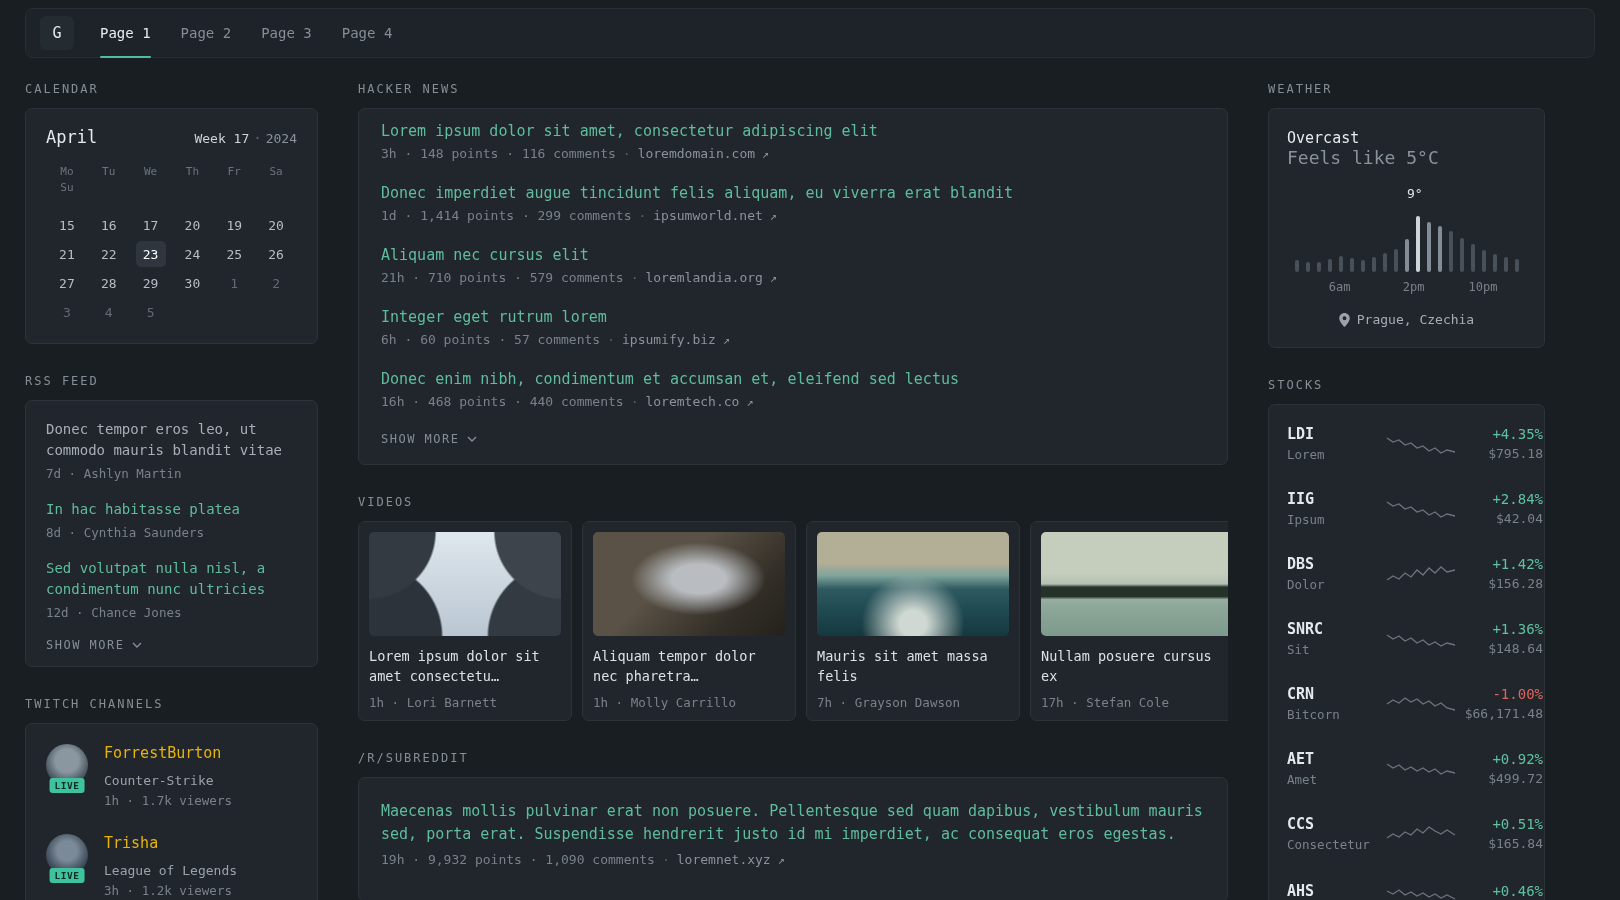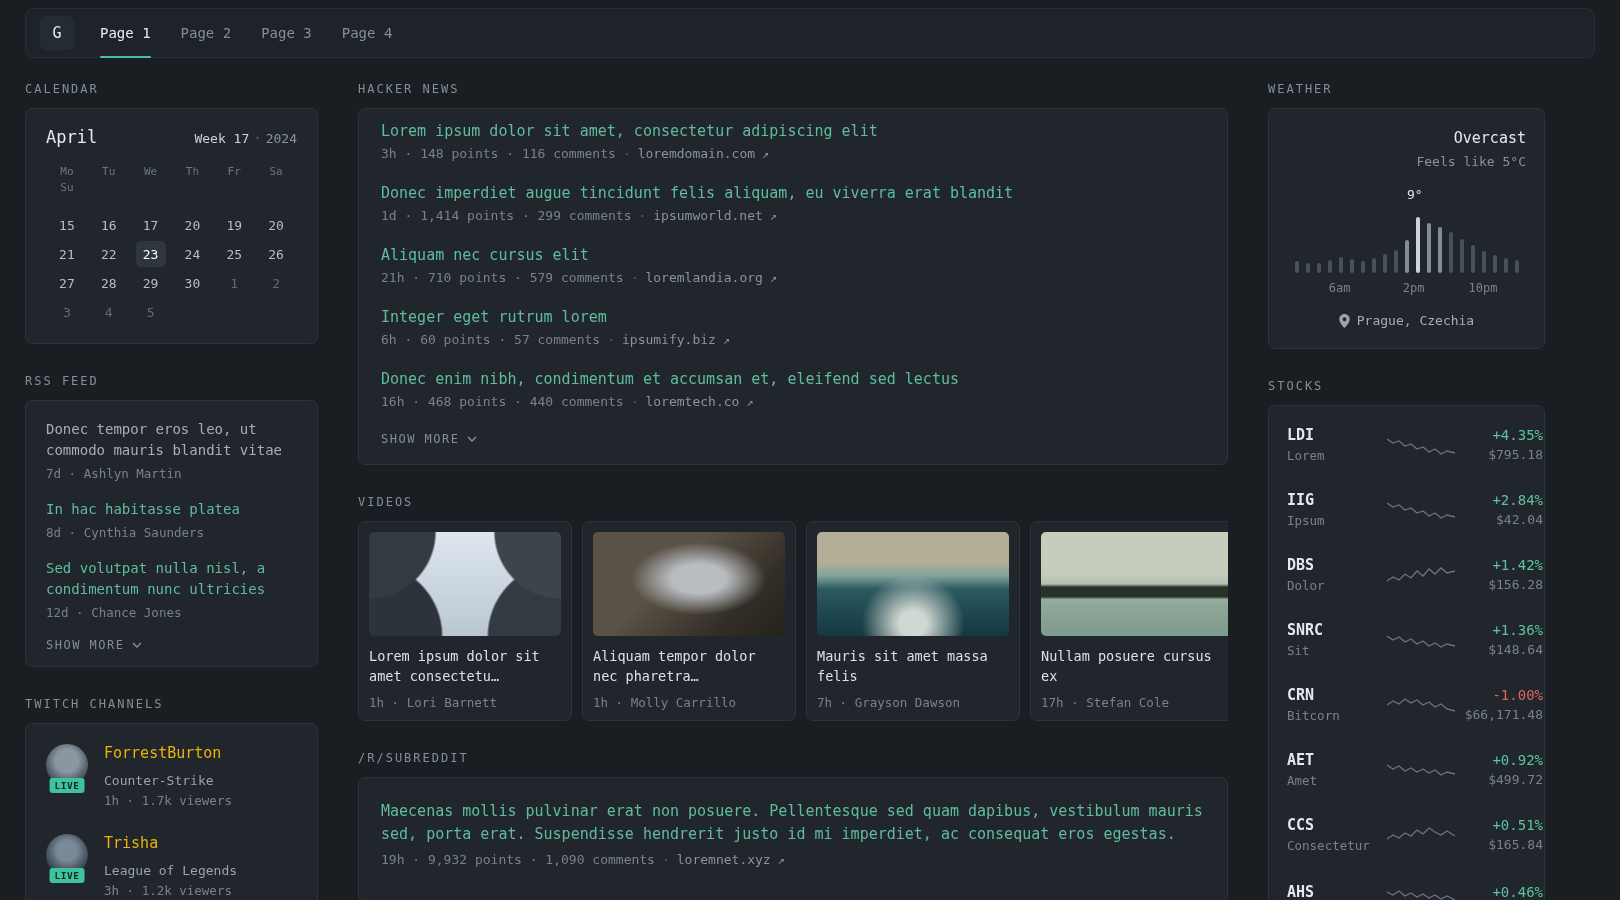--- a/index.html
+++ b/index.html
@@ -81,23 +81,23 @@
   .thumb-3{background:
     radial-gradient(ellipse at 50% 88%,#cfd8d2 0 10%,rgba(207,216,210,0) 38%),
     linear-gradient(180deg,#b3ae96 0 30%,#7fa49c 42%,#2d5a60 55%,#1d464e 80%,#16383f)}
   .thumb-4{background:
     linear-gradient(180deg,rgba(0,0,0,0) 0 50%,#243229 53% 62%,rgba(0,0,0,0) 65%),
     linear-gradient(180deg,#c5cdbd 0 40%,#a9bcae 55%,#8fa89a 70%,#7d9a8c)}
   .thumb-5{background:linear-gradient(135deg,#54433c 0 25%,#352c2e 55%,#1d1a20)}
   .vid-title{font-size:13.5px;line-height:20px;height:40px;overflow:hidden;color:#dde1e5}
   .vid-meta{font-size:12.5px;color:#79818a;margin-top:9px}
   
-  .wx{padding:20px 18px;text-align:right}
+  .wx{padding:20px 18px;text-align:left}
   .w-cond{font-size:15px;color:#e6eaee}
-  .w-feels{font-size:13px;color:#8a929b;margin-top:7px}
+  .w-feels{font-size:18px;color:#8a929b;}
   .w-chart{position:relative;height:84px;margin-top:20px}
   .w-bars{position:absolute;left:0;right:0;bottom:0;display:flex;align-items:flex-end;justify-content:center;gap:7px;height:62px}
   .wbar{width:4px;border-radius:2px;background:#48515a}
   .wbar.bright{background:#cdd4da}
   .wbar.mid{background:#828d97}
   .w-temp{position:absolute;top:-2px;left:53.5%;transform:translateX(-50%);font-size:13px;color:#dfe4e9}
   .w-times{position:relative;height:16px;margin-top:8px;font-size:12px;color:#79818a}
   .w-times span{position:absolute;transform:translateX(-50%)}
   .t1{left:22%}.t2{left:53%}.t3{left:82%}
   .w-loc{display:flex;align-items:center;justify-content:center;gap:7px;margin-top:16px;font-size:13px;color:#a6adb5}

